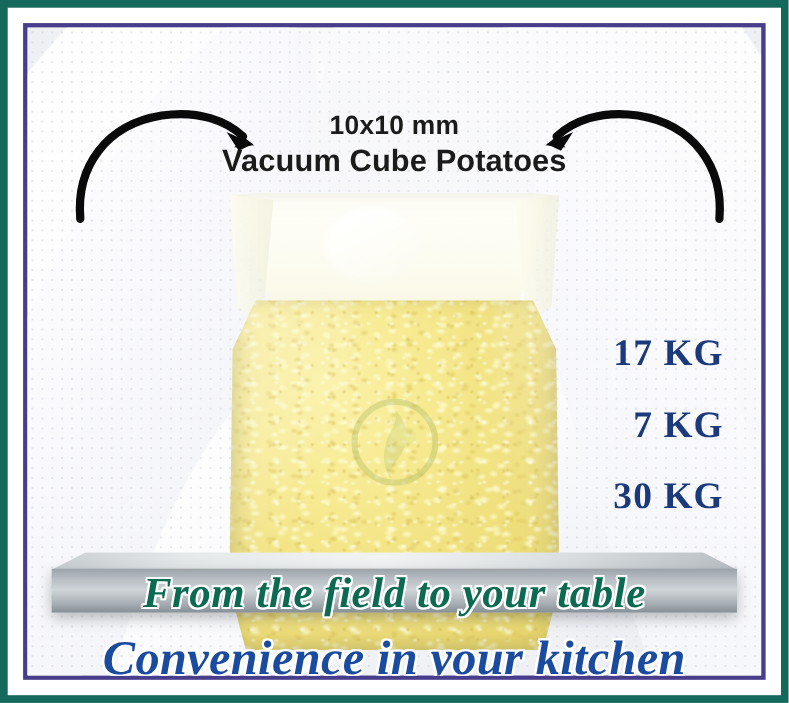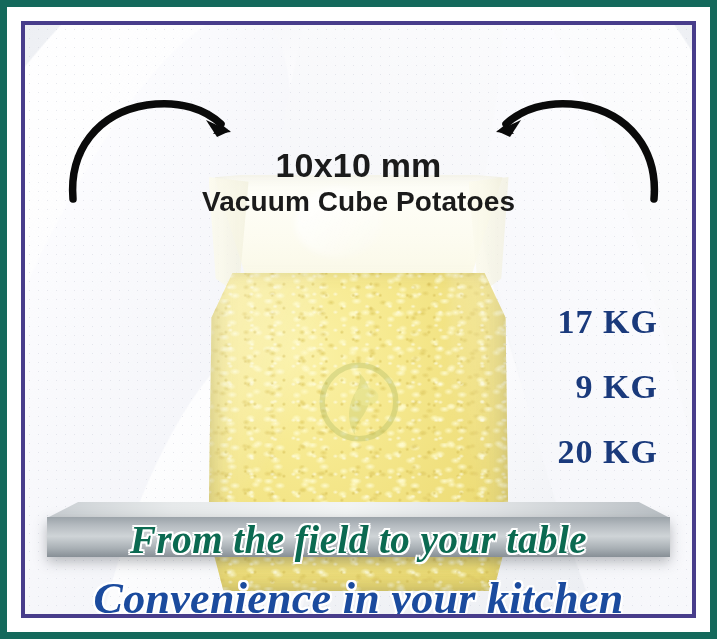--- a/index.html
+++ b/index.html
@@ -70,22 +70,22 @@
         background:linear-gradient(190deg,#ffffff 0%,#f0f1f6 100%); }
 
   
   .headline{
     position:absolute; left:0; right:0; top:76px;
     text-align:center;
     z-index:30;
     pointer-events:none;
   }
   .headline .l1{
-    font-size:34px; font-weight:700; color:#1b1b1b;
-    letter-spacing:.2px; line-height:1.18;margin-top:44px;
+    font-size:24px; font-weight:700; color:#1b1b1b;
+    letter-spacing:.2px; line-height:1.18;
   }
   .headline .l2{
     font-size:28px; font-weight:700; color:#1b1b1b;
     letter-spacing:.1px; line-height:1.2;
   }
 
   
   .arrow{ position:absolute; z-index:31; }
   .arrow-left { left:38px;  top:62px; }
   .arrow-right{ right:28px; top:62px; }
@@ -308,21 +308,21 @@
       <path d="M32 37 L22 45 L40 47 Z" fill="#0a0a0a"></path>
     </svg>
 
     <div class="headline">
       <div class="l1">10x10 mm</div>
       <div class="l2">Vacuum Cube Potatoes</div>
     </div>
 
     <div class="weights">
       <div class="weight">17 KG</div>
-      <div class="weight">9 KG</div>
-      <div class="weight">20 KG</div>
+      <div class="weight">7 KG</div>
+      <div class="weight">30 KG</div>
     </div>
 
     <div class="tagline tag-green">From the field to your table</div>
     <div class="tagline tag-blue">Convenience in your kitchen</div>
 
   </div>
 </div>
 
 </body></html>

